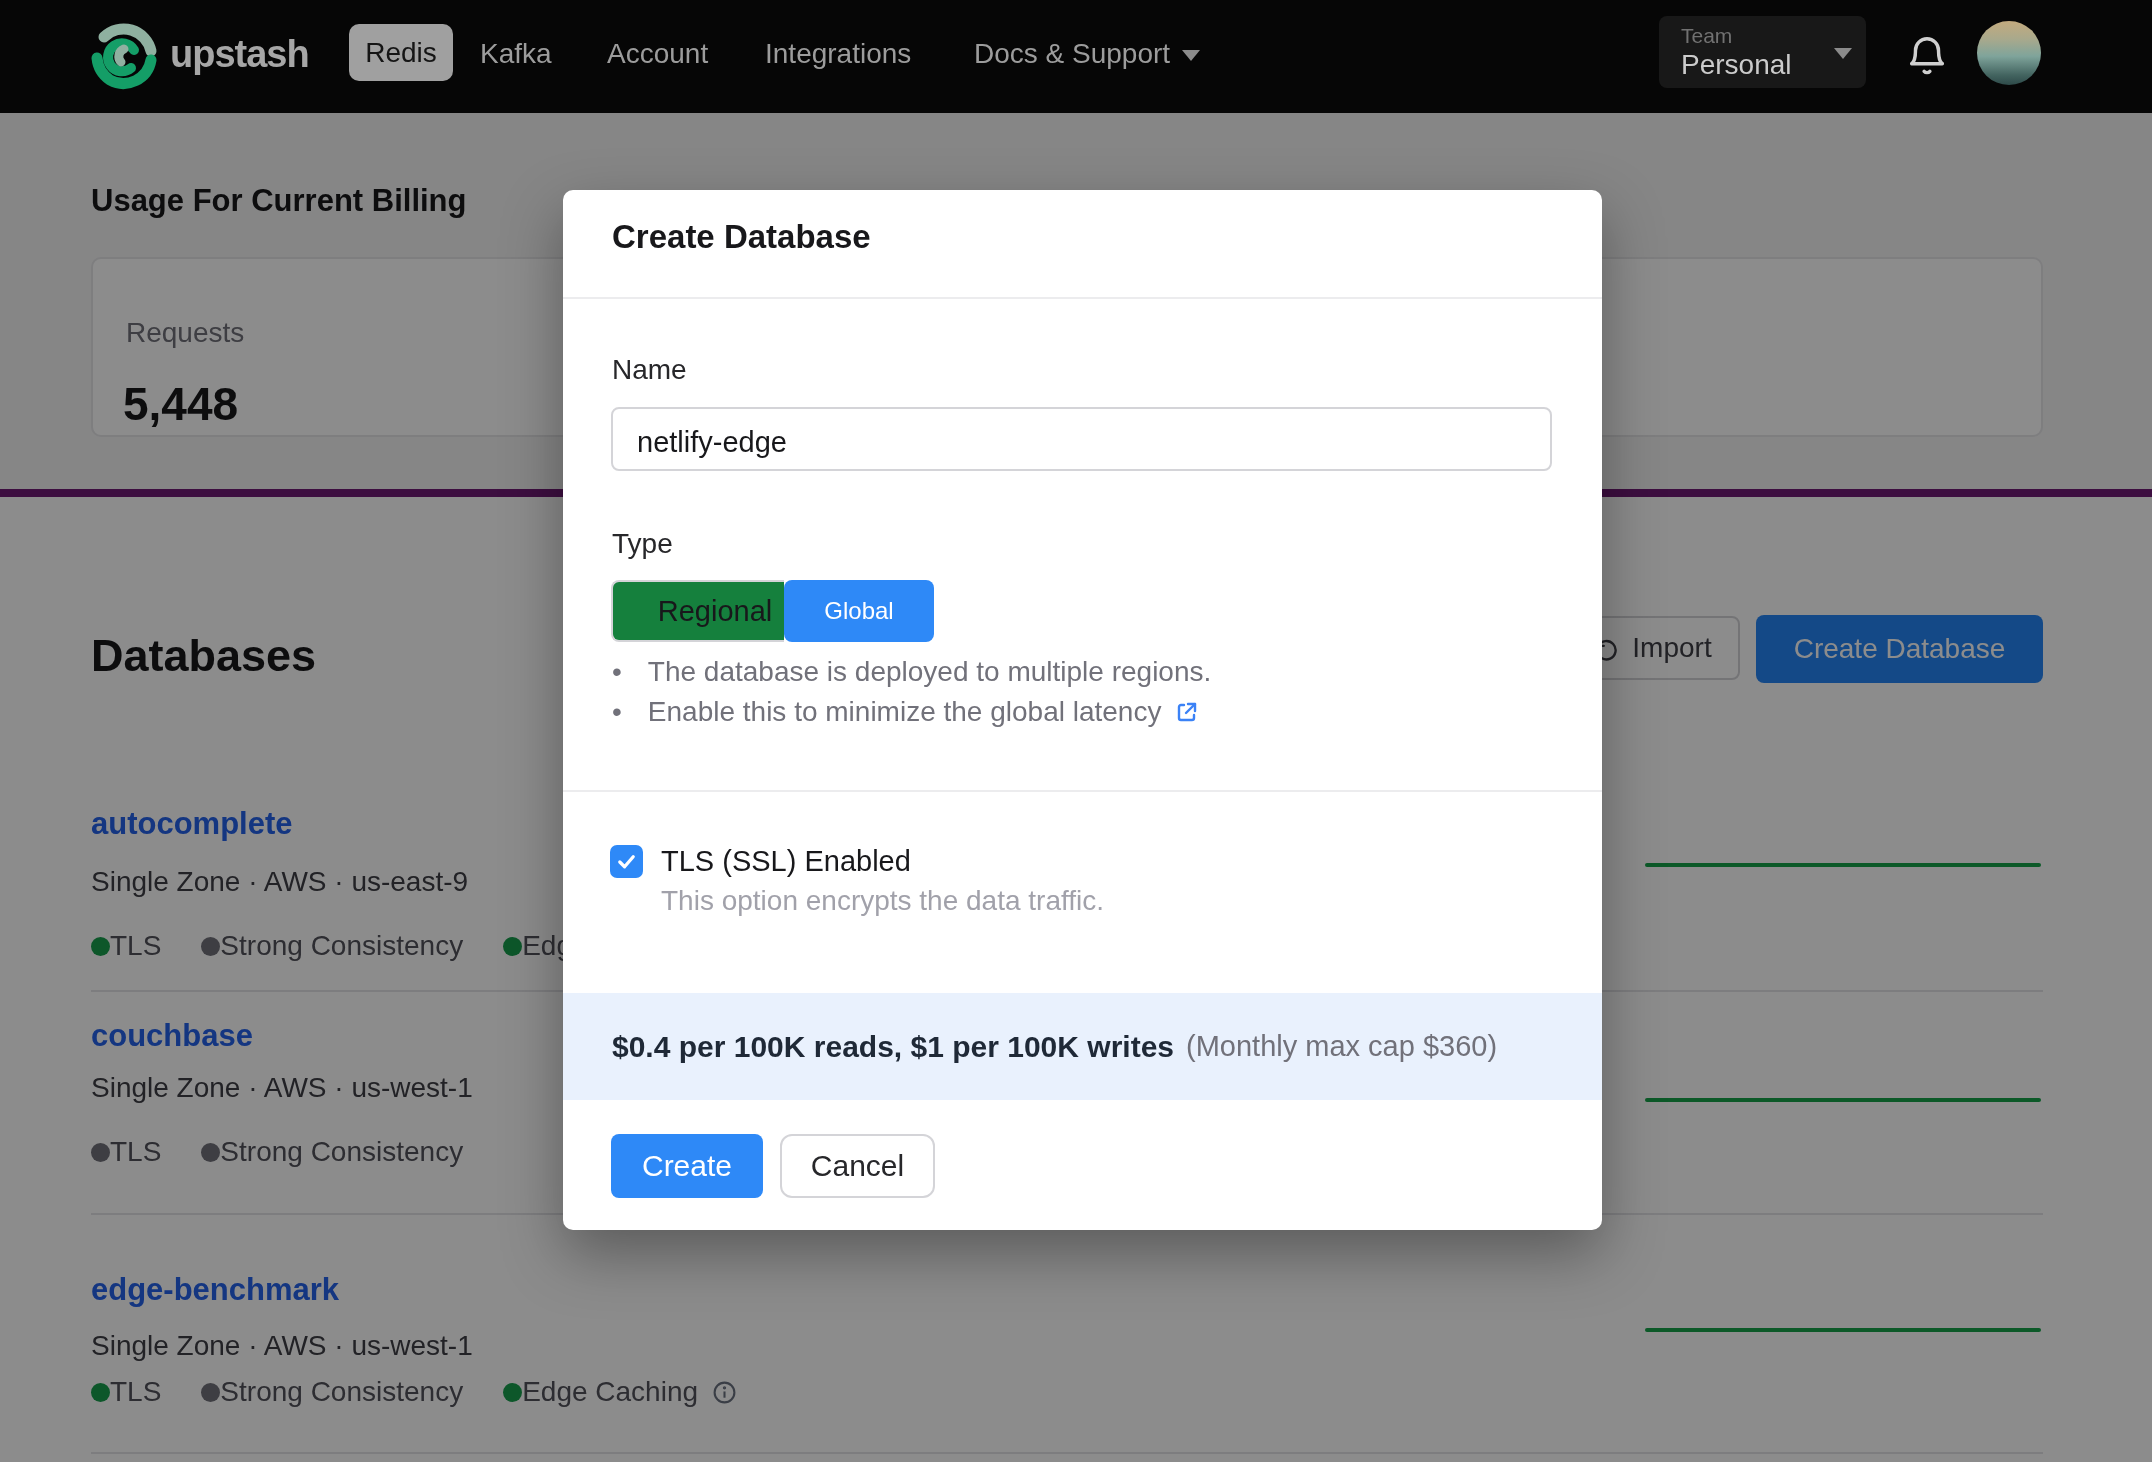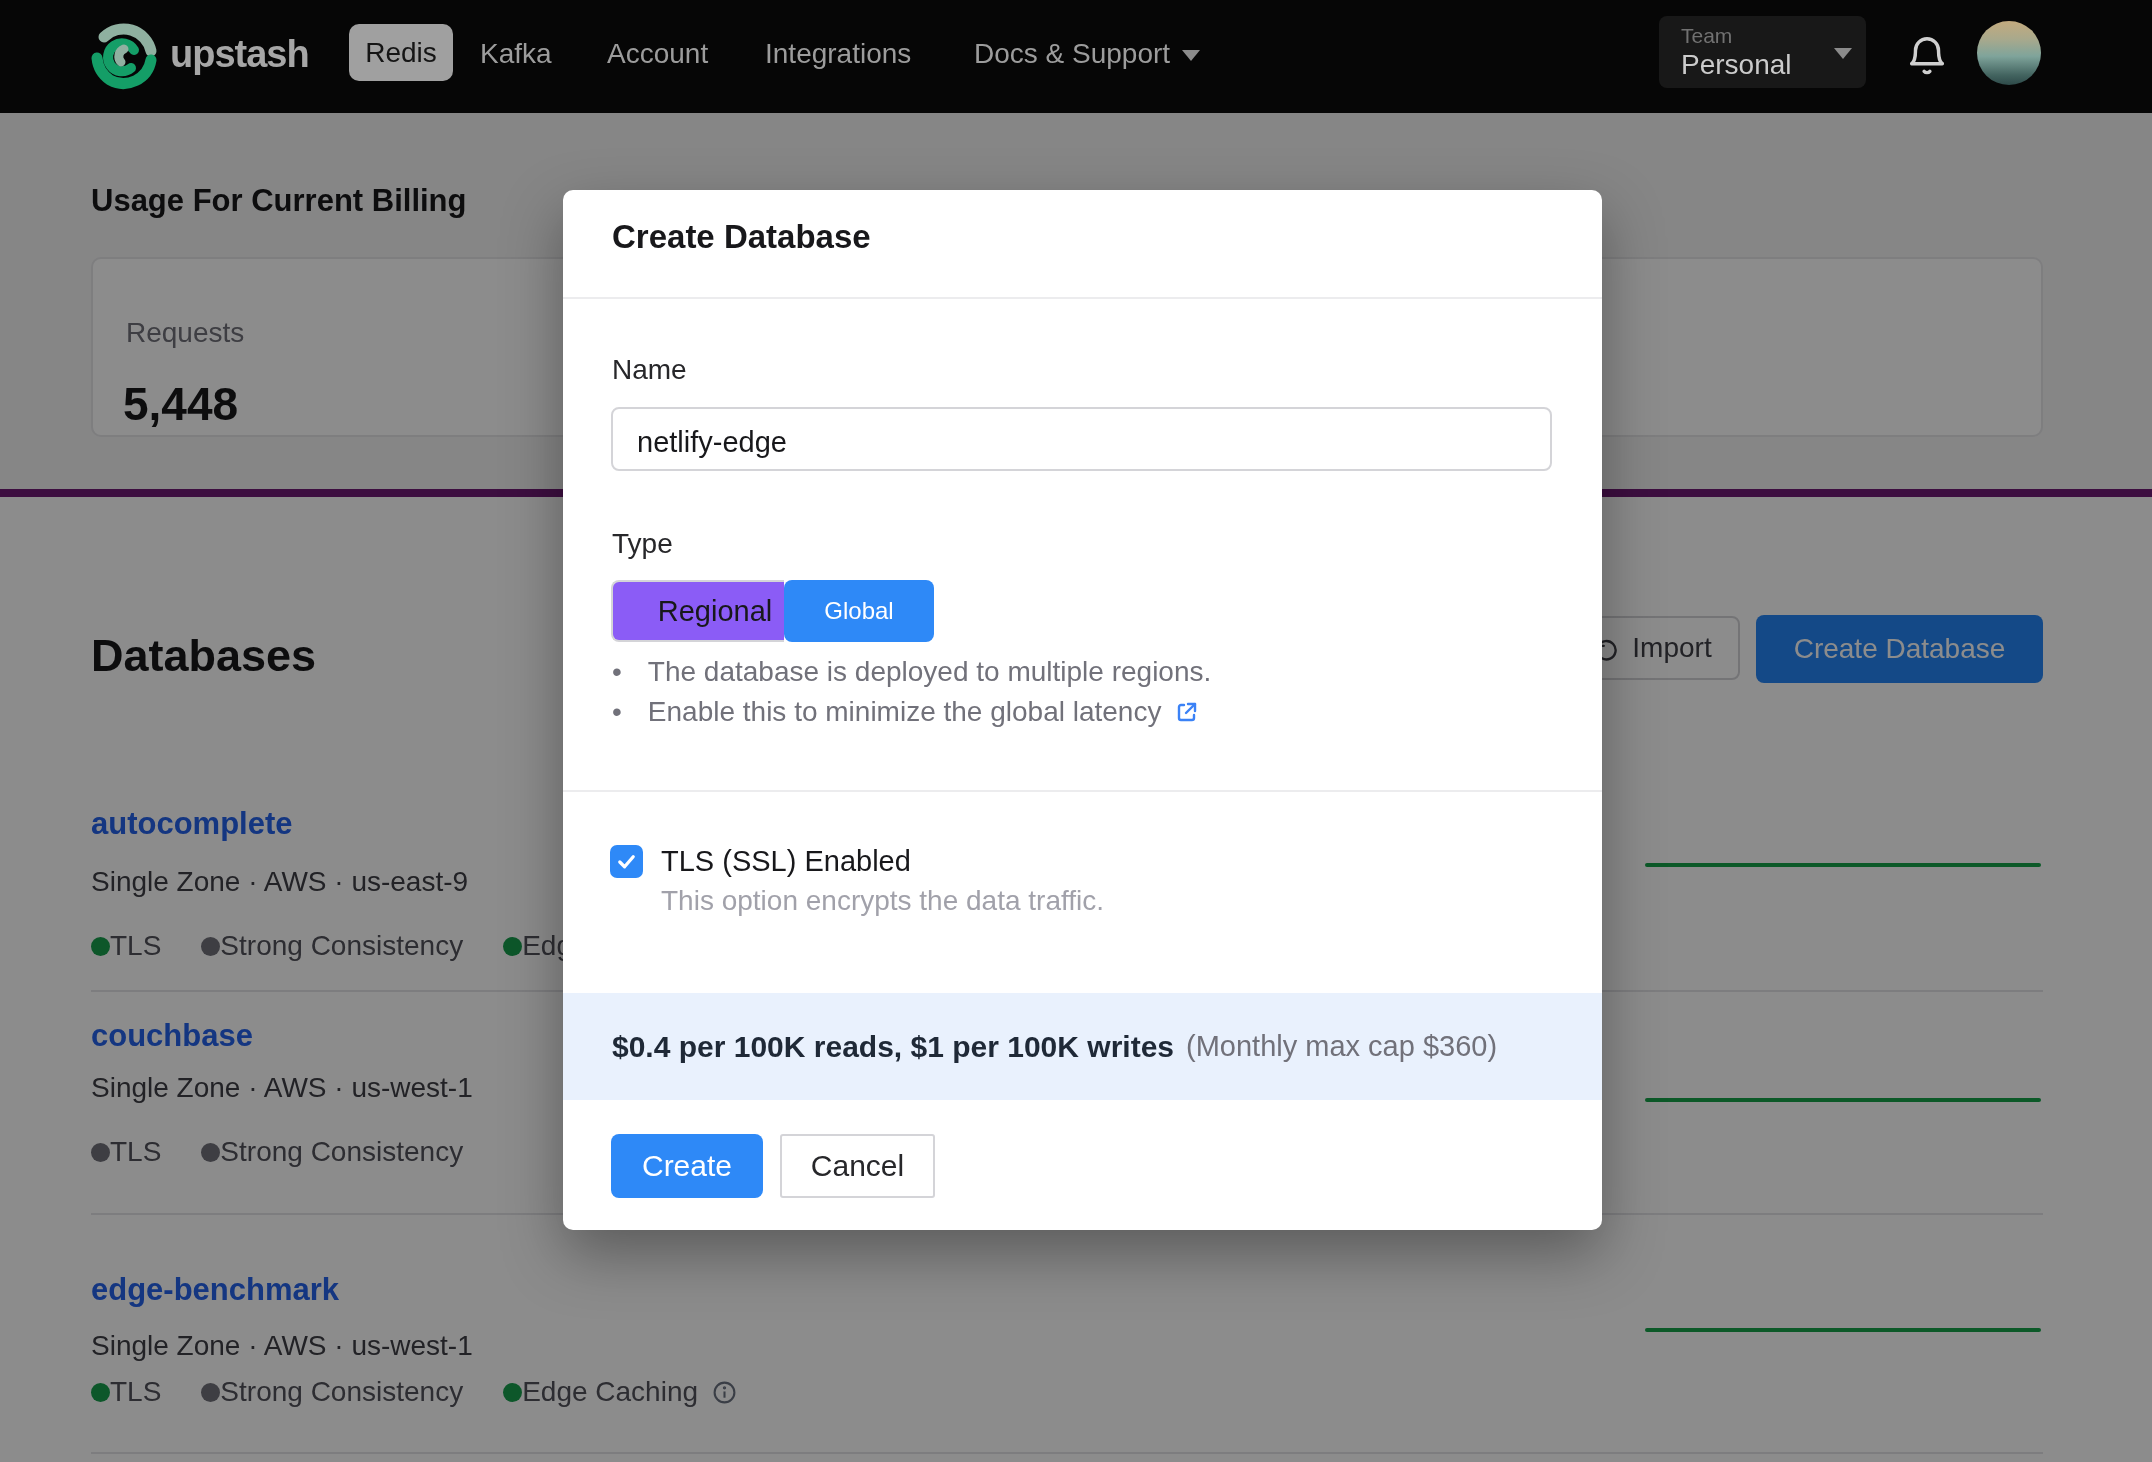--- a/index.html
+++ b/index.html
@@ -53,38 +53,38 @@
   
   #overlay{position:absolute;left:0;top:113px;width:100%;height:1349px;background:rgba(0,0,0,0.45);z-index:10;}
   #modal{position:absolute;left:563px;top:190px;width:1039px;height:1040px;background:#fff;border-radius:10px;
          box-shadow:0 24px 60px rgba(0,0,0,.35);z-index:20;}
   #modal-title{position:absolute;left:49px;top:28px;font-size:33px;font-weight:600;color:#18181b;}
   .m-divider{position:absolute;left:0;width:100%;height:2px;background:#ececee;}
   .m-label{position:absolute;left:49px;font-size:28px;color:#27272a;}
   #name-input{position:absolute;left:48px;top:217px;width:941px;height:64px;border:2px solid #d4d4d8;border-radius:8px;
               padding:6px 0 0 24px;font-size:29px;color:#18181b;background:#fff;outline:none;}
   #type-toggle{position:absolute;left:48px;top:390px;height:62px;display:flex;border-radius:8px;}
-  #btn-regional{width:173px;height:62px;background:#8b5cf6;border:2px solid #d4d4d8;border-right:none;
+  #btn-regional{width:173px;height:62px;background:#15803d;border:2px solid #d4d4d8;border-right:none;
                 border-radius:8px 0 0 8px;font-size:29px;color:#18181b;cursor:pointer;padding-left:39px;}
   #btn-global{width:150px;height:62px;background:#2e89f7;border:none;border-radius:8px;
               font-size:24px;color:#fff;cursor:pointer;}
   .m-bullet{position:absolute;left:49px;display:flex;align-items:center;gap:14px;font-size:28px;color:#71717a;}
   .m-bullet::before{content:"•";color:#71717a;font-size:28px;margin-right:12px;}
   #checkbox{position:absolute;left:47px;top:655px;width:33px;height:33px;background:#2e89f7;border-radius:7px;
             display:flex;align-items:center;justify-content:center;cursor:pointer;}
   #tls-label{position:absolute;left:98px;top:655px;font-size:29px;color:#18181b;}
   #tls-desc{position:absolute;left:98px;top:695px;font-size:28px;color:#a1a1aa;}
   #price-banner{position:absolute;left:0;top:803px;width:100%;height:107px;background:#e9f1fd;
                 display:flex;align-items:center;padding-left:49px;}
   #price-bold{font-size:30px;font-weight:600;color:#1f2937;}
   #price-note{font-size:29px;color:#71717a;margin-left:12px;}
   #create-btn{position:absolute;left:48px;top:944px;width:152px;height:64px;background:#2e89f7;border:none;
               border-radius:8px;font-size:30px;color:#fff;cursor:pointer;}
   #cancel-btn{position:absolute;left:217px;top:944px;width:155px;height:64px;background:#fff;border:2px solid #d4d4d8;
-              border-radius:3px;font-size:30px;color:#27272a;cursor:pointer;}
+              border-radius:12px;font-size:30px;color:#27272a;cursor:pointer;}
 </style>
 </head>
 <body>
 
 <div id="stage">
 
   <div id="navbar">
     <svg class="brand-logo" viewBox="0 0 72 72" fill="none">
       <path d="M16 17 A28 28 0 0 1 63 31" stroke="#8fb0a0" stroke-width="11" stroke-linecap="round"></path>
       <path d="M63 40 A28 28 0 0 1 22 60 A30 30 0 0 1 9 38" stroke="#149e67" stroke-width="11" stroke-linecap="round"></path>

